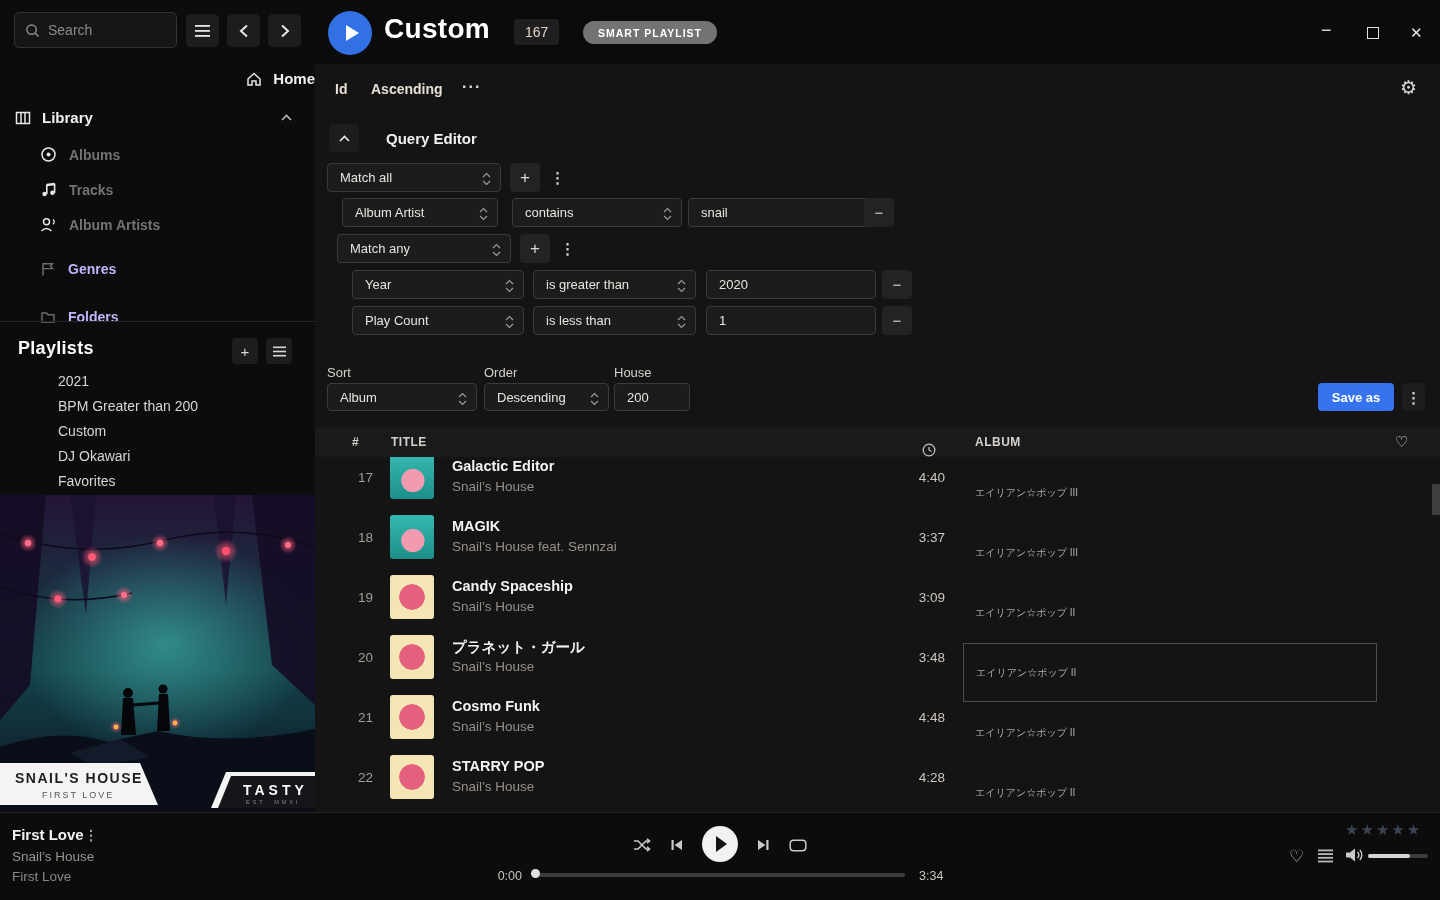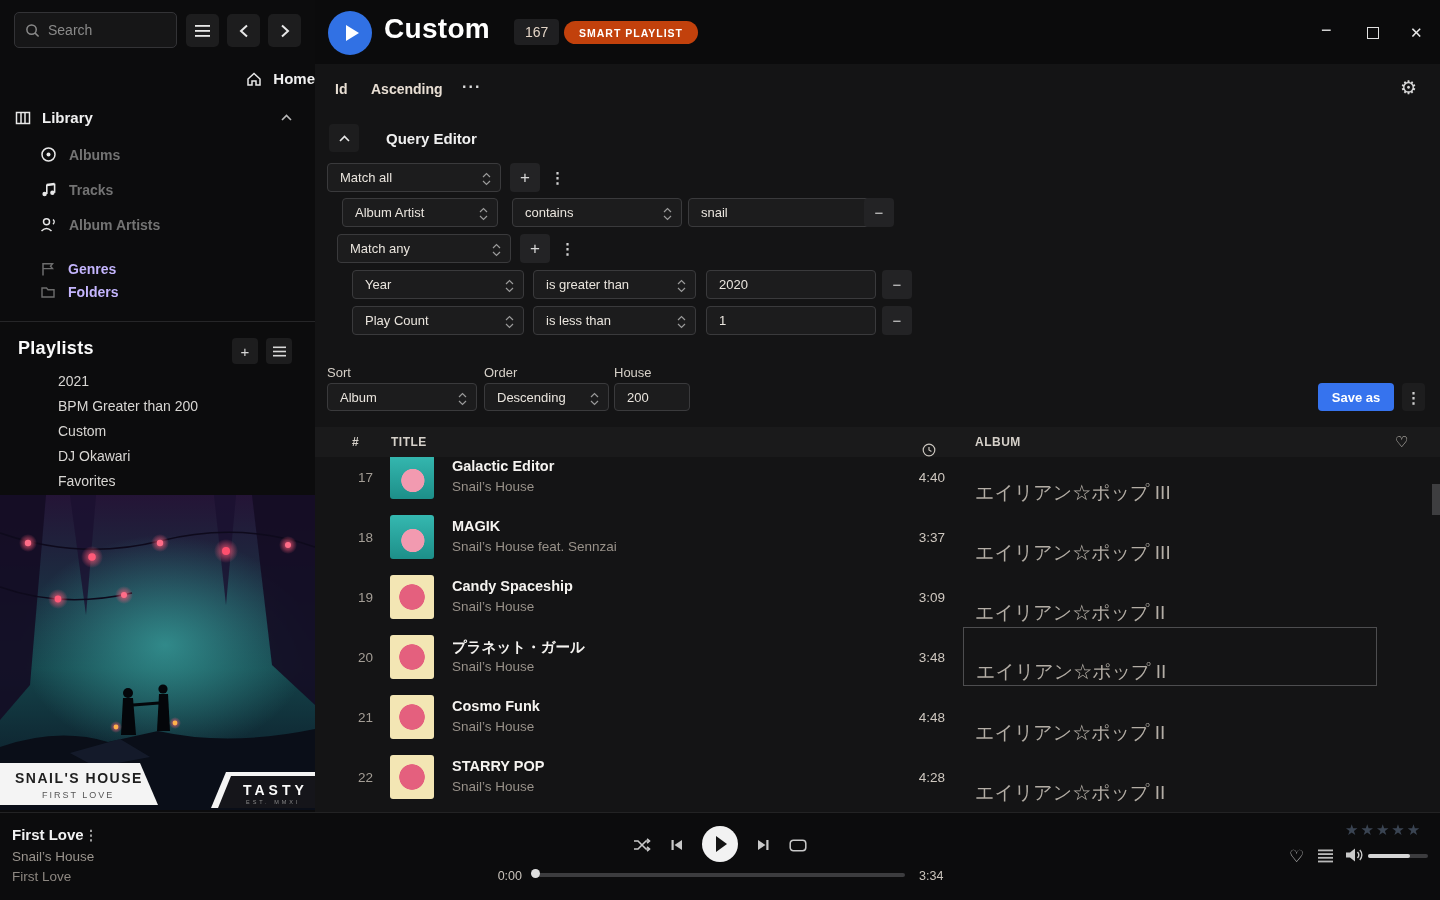--- a/index.html
+++ b/index.html
@@ -43,21 +43,21 @@
   #artwork { position:absolute; left:0; top:495px; width:315px; height:315px; }
 
   
   #main-header { position:absolute; left:315px; top:0; width:1125px; height:64px; background:#0b0b0c; }
   #hdr-play { position:absolute; left:13px; top:11px; width:44px; height:44px; border-radius:50%; background:#3171e4; }
   #hdr-play .tri { position:absolute; left:18px; top:14px; width:0; height:0;
                    border-left:13px solid #fff; border-top:8px solid transparent; border-bottom:8px solid transparent; }
   #page-title { position:absolute; left:69px; top:13px; font-size:28px; font-weight:800; color:#ffffff; letter-spacing:.3px; }
   #track-count { position:absolute; left:199px; top:19px; height:26px; padding:0 11px; background:#1f1f21; border-radius:4px;
                  color:#e3d4c6; font-size:14px; display:flex; align-items:center; }
-  #smart-badge { position:absolute; left:249px; top:21px; height:23px; padding:0 15px; background:#c2410c; border-radius:12px;
+  #smart-badge { position:absolute; left:268px; top:21px; height:23px; padding:0 15px; background:#737373; border-radius:12px;
                  color:#fff; font-size:10.5px; font-weight:bold; letter-spacing:1px; display:flex; align-items:center; }
   .win-btn { position:absolute; color:#e8e8e8; }
 
   
   .sortbar-label { position:absolute; top:81px; font-size:14px; font-weight:bold; color:#e8ded3; }
   #sort-more { position:absolute; left:462px; top:74px; font-size:16px; font-weight:bold; color:#dcdcdc; letter-spacing:2px; }
   #settings-gear { position:absolute; left:1400px; top:78px; font-size:19px; color:#d9d9d9; line-height:1; }
 
   
   .qe-label { position:absolute; color:#f0f0f0; font-size:15px; font-weight:bold; }
@@ -75,22 +75,22 @@
   .tnum { position:absolute; left:0; top:0; width:58px; height:60px; display:flex; align-items:center; justify-content:flex-end;
           color:#a39d95; font-size:13.5px; }
   .tthumb { position:absolute; left:75px; top:8px; width:44px; height:44px; border-radius:3px; }
   .art-teal { background: radial-gradient(circle at 52% 58%, #f29ab0 0 33%, rgba(0,0,0,0) 35%),
               linear-gradient(180deg,#35b8b0 0%, #1d8f89 100%); }
   .art-cream { background: radial-gradient(circle at 50% 50%, #e4607e 0 40%, rgba(0,0,0,0) 42%), #f3e6b4; }
   .ttitle { position:absolute; left:137px; top:11px; font-size:14.5px; font-weight:bold; color:#f5f3f0; }
   .tartist { position:absolute; left:137px; top:32px; font-size:13.5px; color:#989189; }
   .tdur { position:absolute; left:560px; top:0; width:70px; height:60px; display:flex; align-items:center; justify-content:flex-end;
           color:#cfc8c0; font-size:13.5px; }
-  .talbum { position:absolute; left:648px; top:0; width:414px; height:59px; display:flex; align-items:flex-end; padding-left:12px;
-            color:#b3ada5; font-size:19px; }
+  .talbum { position:absolute; left:648px; top:16px; width:414px; height:59px; display:flex; align-items:center; padding-left:12px;
+            color:#b3ada5; font-size:10px; }
   .talbum.focused { border:1px solid #4d4d4f; }
   #scroll-thumb { position:absolute; left:1432px; top:484px; width:8px; height:31px; background:#3e3e40; }
 
   
   #player { position:absolute; left:0; top:812px; width:1440px; height:88px; background:#0c0c0d; border-top:1px solid #232324; }
   #np-title { position:absolute; left:12px; top:13px; font-size:15px; font-weight:bold; color:#f2f2f2; }
   #np-title-menu { position:absolute; left:84px; top:14px; font-size:14px; color:#9f9f9f; font-weight:bold; }
   #np-artist { position:absolute; left:12px; top:36px; font-size:13.5px; color:#9a948d; }
   #np-album { position:absolute; left:12px; top:56px; font-size:13.5px; color:#8d8781; }
   .pc-icon { position:absolute; top:24px; }
@@ -182,21 +182,21 @@
       </svg>
       <span>Album Artists</span>
     </div>
     <div class="lib-item dim" style="top:242px;">
       <svg width="16" height="16" viewBox="0 0 16 16">
         <line x1="3" y1="2" x2="3" y2="14.5" stroke="#bdbdbd" stroke-width="1.5"></line>
         <path d="M3,2.8 L12.5,2.8 L10.5,5.2 L12.5,7.6 L3,7.6" fill="none" stroke="#bdbdbd" stroke-width="1.4"></path>
       </svg>
       <span>Genres</span>
     </div>
-    <div class="lib-item dim" style="top:265px;">
+    <div class="lib-item dim" style="top:290px;">
       <svg width="16" height="16" viewBox="0 0 16 16">
         <path d="M2,4 L6.5,4 L8,5.8 L14,5.8 L14,13 L2,13 Z" fill="none" stroke="#bdbdbd" stroke-width="1.4"></path>
       </svg>
       <span>Folders</span>
     </div>
 
     <div id="side-divider"></div>
 
     <div id="playlists-title">Playlists</div>
     <div class="pl-btn" style="left:232px;">

